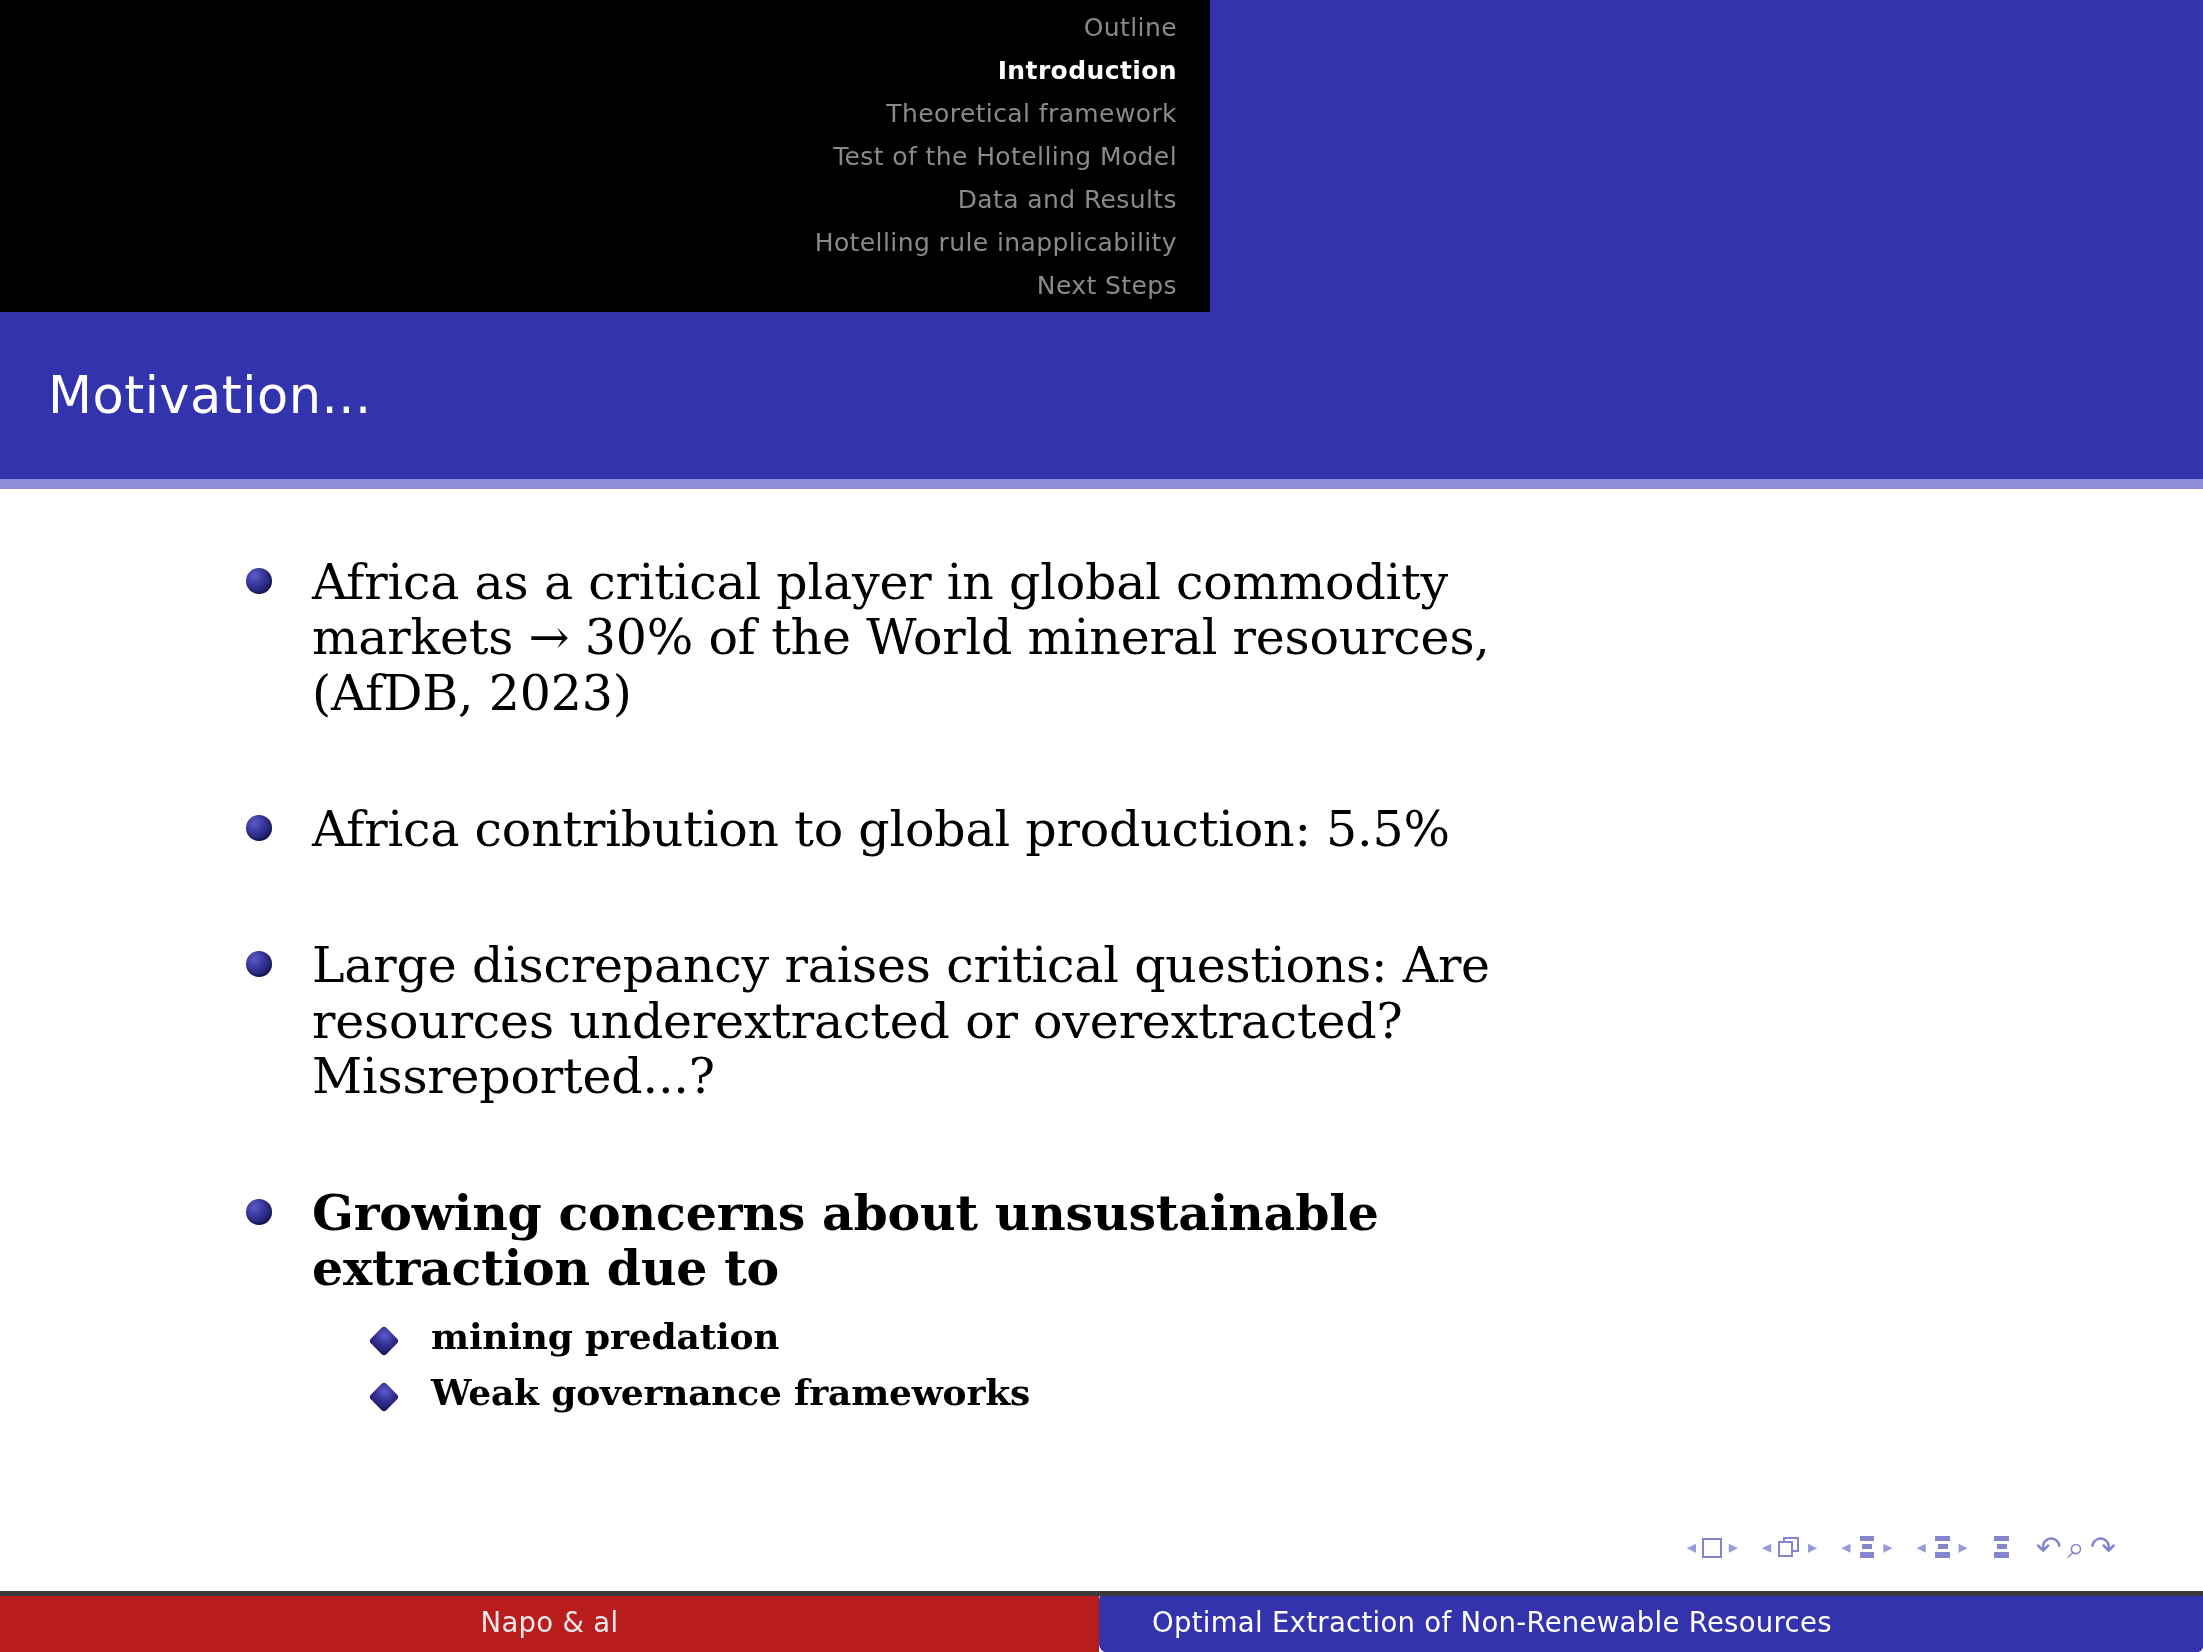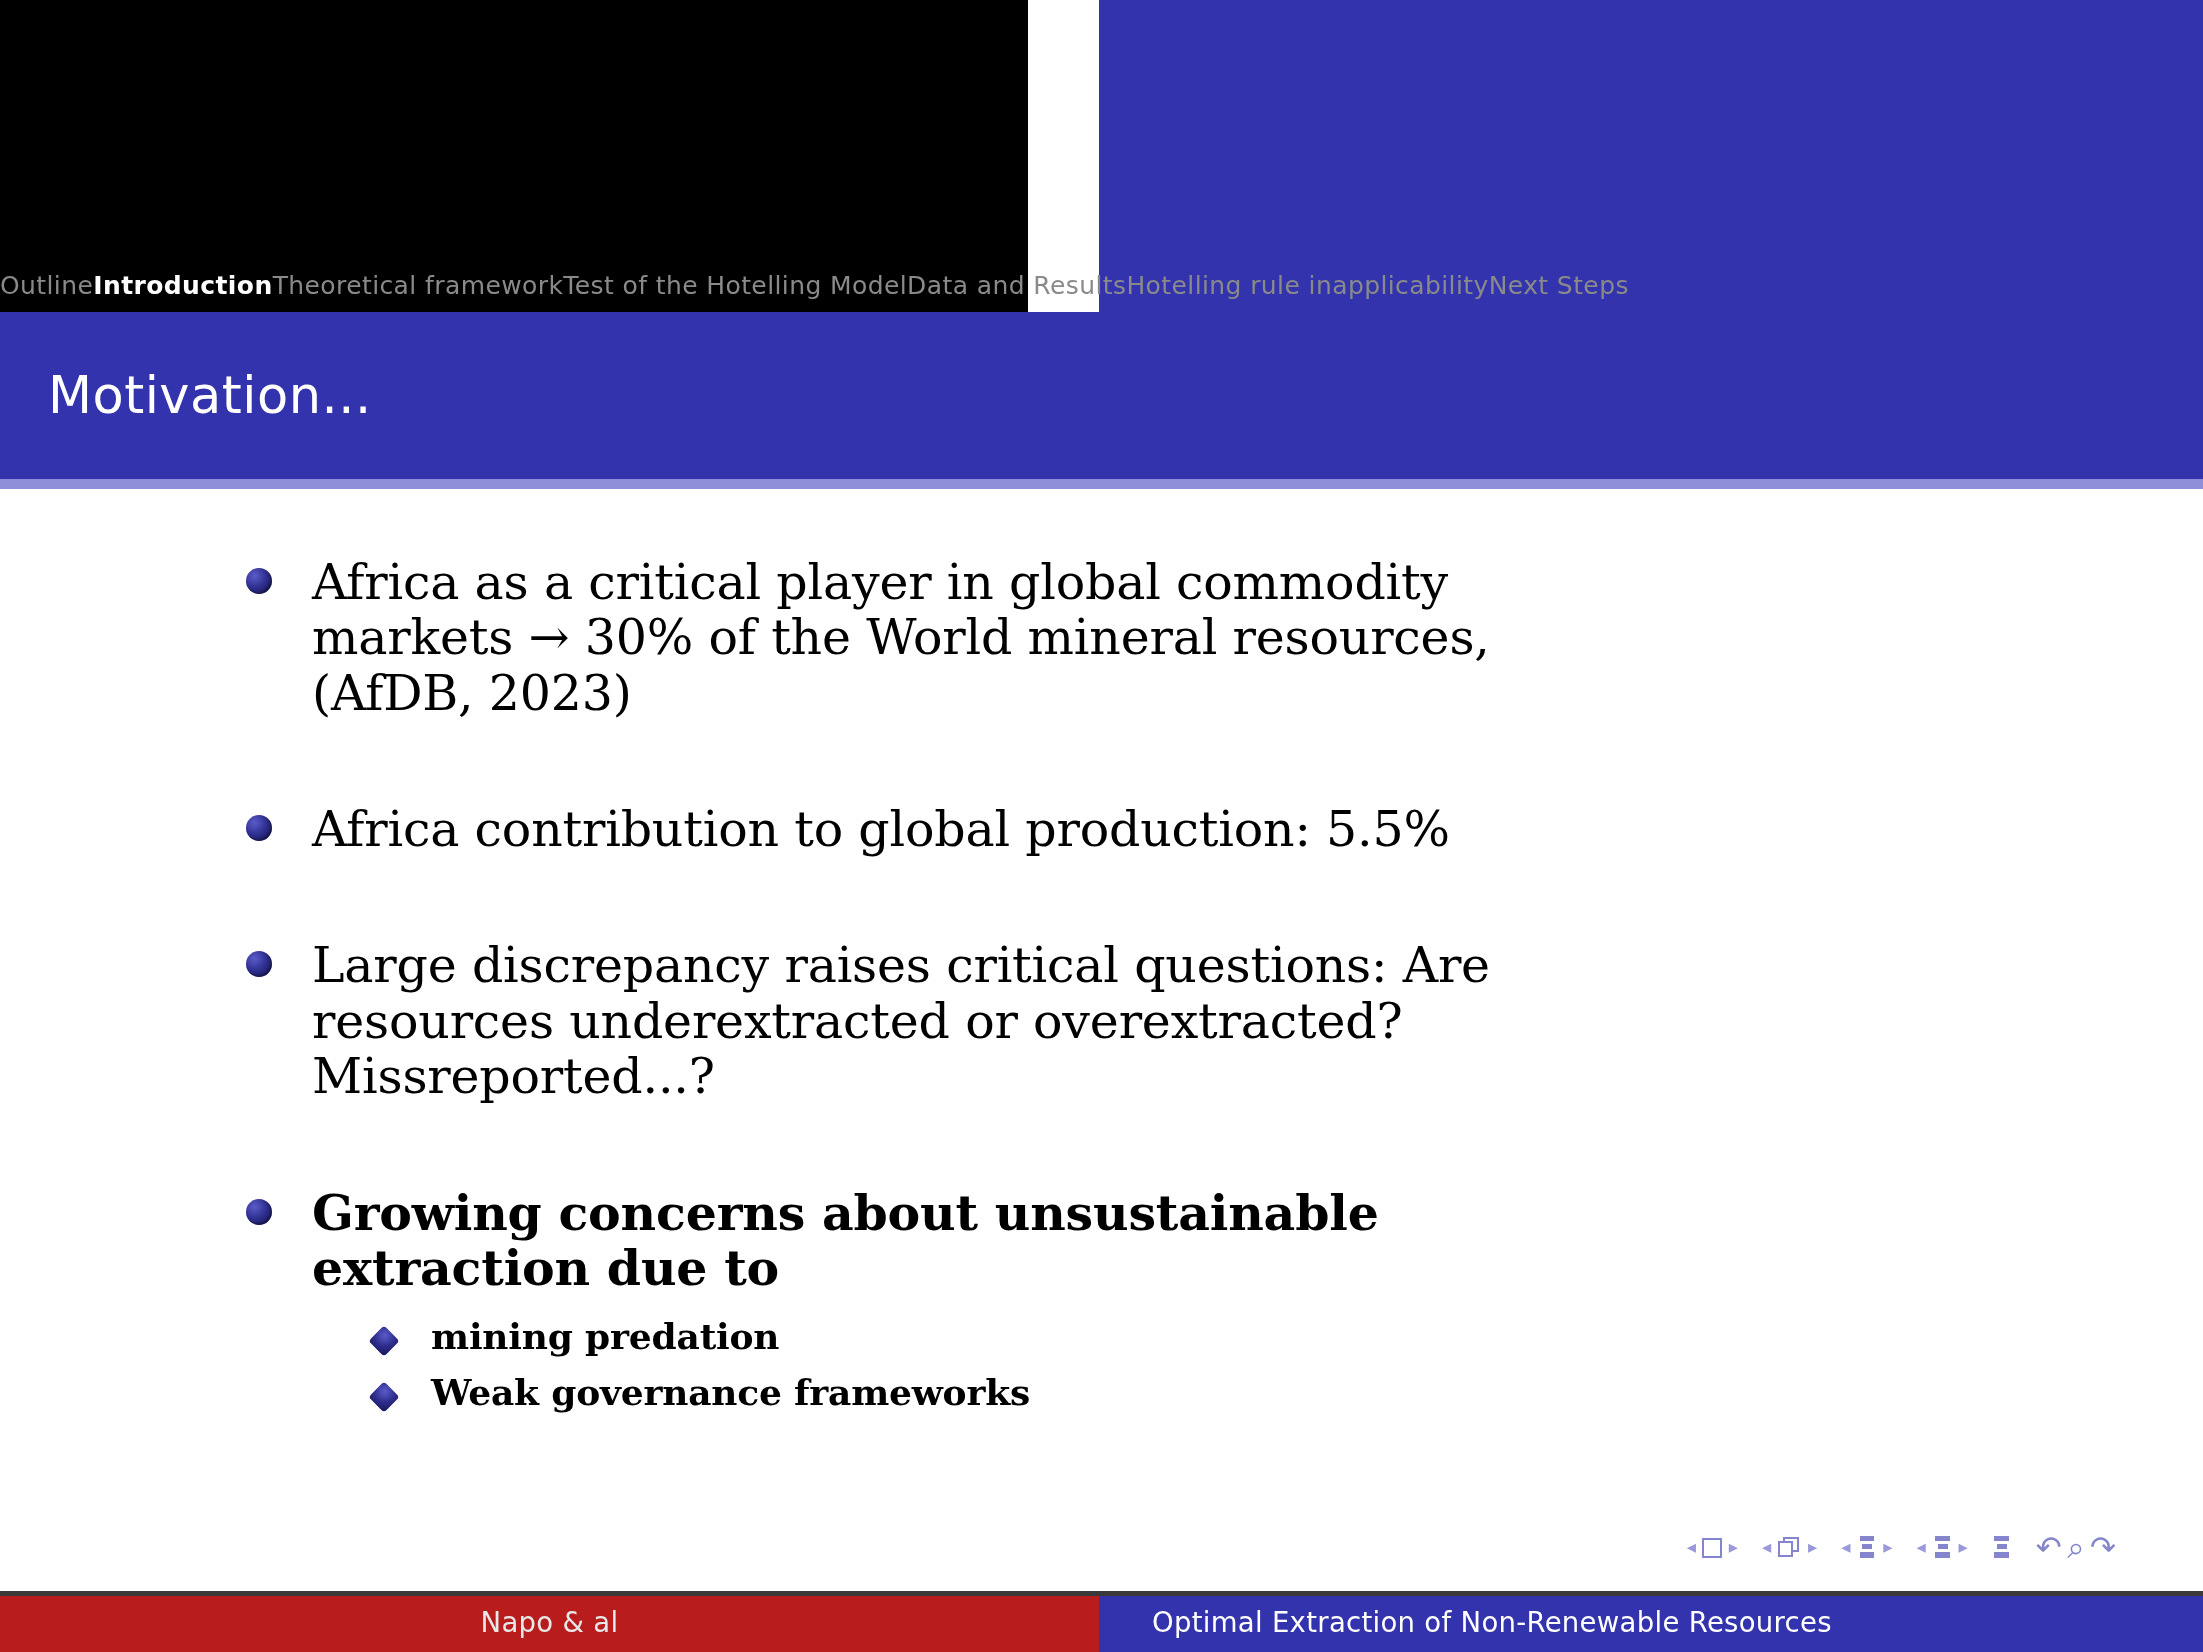--- a/index.html
+++ b/index.html
@@ -18,25 +18,26 @@
     width: 2204px;
     height: 1653px;
     background: #ffffff;
   }
 
   
   .nav-header {
     position: absolute;
     left: 0;
     top: 0;
-    width: 1028px;
+    width: 1210px;
     height: 312px;
     background: #000000;
     padding: 5.5px 33px 5.5px 0;
     display: flex;
+    flex-direction: column;
     align-items: flex-end;
     justify-content: flex-start;
   }
 
   .nav-item {
     color: #8a8a8a;
     font-size: 25px;
     line-height: 43px;
     letter-spacing: 0.4px;
     white-space: nowrap;
@@ -252,20 +253,21 @@
     width: 1105px;
     height: 62px;
     background: #3333ad;
     display: flex;
     align-items: center;
     justify-content: flex-start;
     padding-left: 53px;
     color: #ffffff;
     font-size: 27.5px;
     letter-spacing: 0.3px;
+    border-radius: 9px;
   }
 </style>
 </head>
 <body>
 
 <div class="slide">
 
   <div class="nav-right-fill"></div>
 
   <div class="nav-header">

